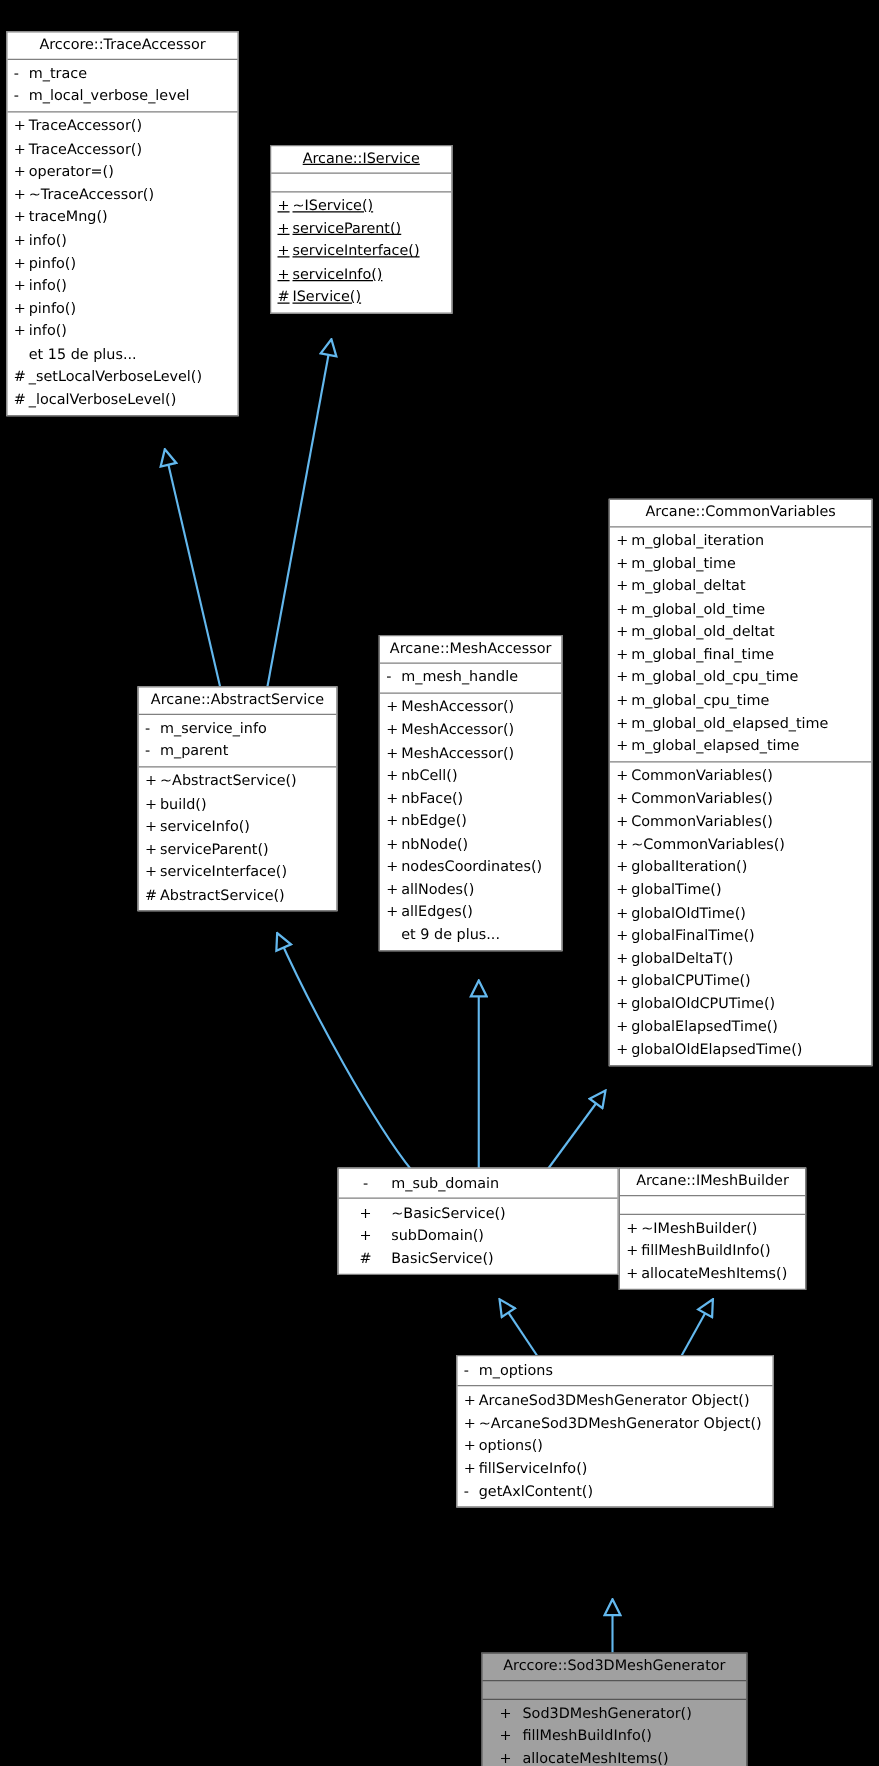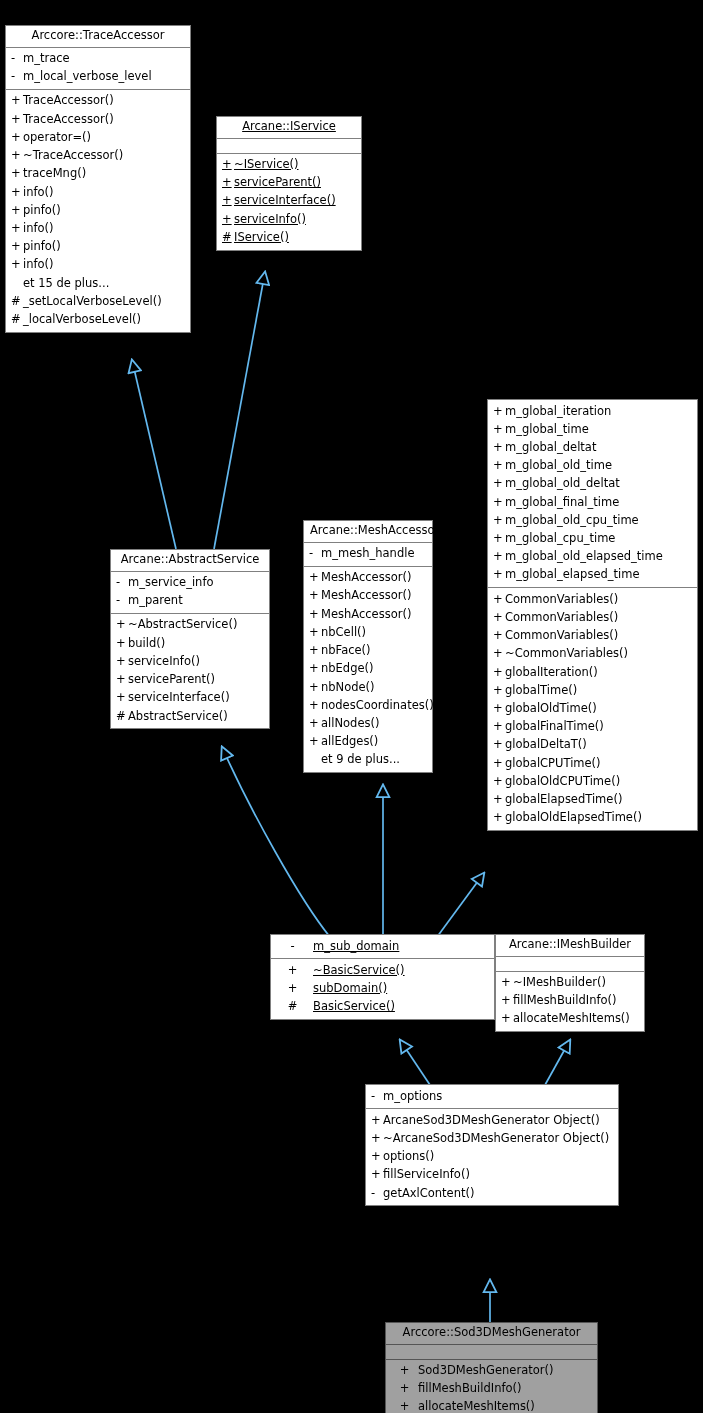--- a/index.html
+++ b/index.html
@@ -68,21 +68,21 @@
     padding-left: 1px;
   }
   .row .name { flex: 1 1 auto; }
   .row.noVis .vis { visibility: hidden; }
 
   
   .node.centered .row { justify-content: flex-start; padding-left: 0; }
   .node.centered .row .vis {
     width: 42px; flex: 0 0 42px; text-align: center;
   }
-  .node.centered .row .name { flex: 0 0 auto; text-decoration: underline; }
+  .node.centered .row .name { flex: 0 0 auto; }
   .node.centered .compartment { text-align: left; }
 
   
   .node.highlight .row .vis { width: 28px; flex: 0 0 28px; text-align: center; }
 </style>
 </head>
 <body>
 
 <div id="diagram">
 
@@ -240,21 +240,21 @@
           <span class="vis">+</span>
           <span class="name">serviceInterface()</span>
         </div>
         <div class="row">
           <span class="vis">#</span>
           <span class="name">AbstractService()</span>
         </div>
       </div>
   </div>
 
-  <div class="node" style="left:303px; top:500px; width:130px;">
+  <div class="node" style="left:303px; top:488px; width:147px;">
     <div class="title">Arcane::MeshAccessor</div>
     <div class="compartment">
         <div class="row">
           <span class="vis">-</span>
           <span class="name">m_mesh_handle</span>
         </div>
       </div>
     <div class="compartment last">
         <div class="row">
           <span class="vis">+</span>
@@ -297,20 +297,21 @@
           <span class="name">allEdges()</span>
         </div>
         <div class="row noVis">
           <span class="vis"></span>
           <span class="name">et 9 de plus...</span>
         </div>
       </div>
   </div>
 
   <div class="node" style="left:487px; top:379px; width:211px;">
+    <div class="title">Arcane::CommonVariables</div>
     <div class="compartment">
         <div class="row">
           <span class="vis">+</span>
           <span class="name">m_global_iteration</span>
         </div>
         <div class="row">
           <span class="vis">+</span>
           <span class="name">m_global_time</span>
         </div>
         <div class="row">

